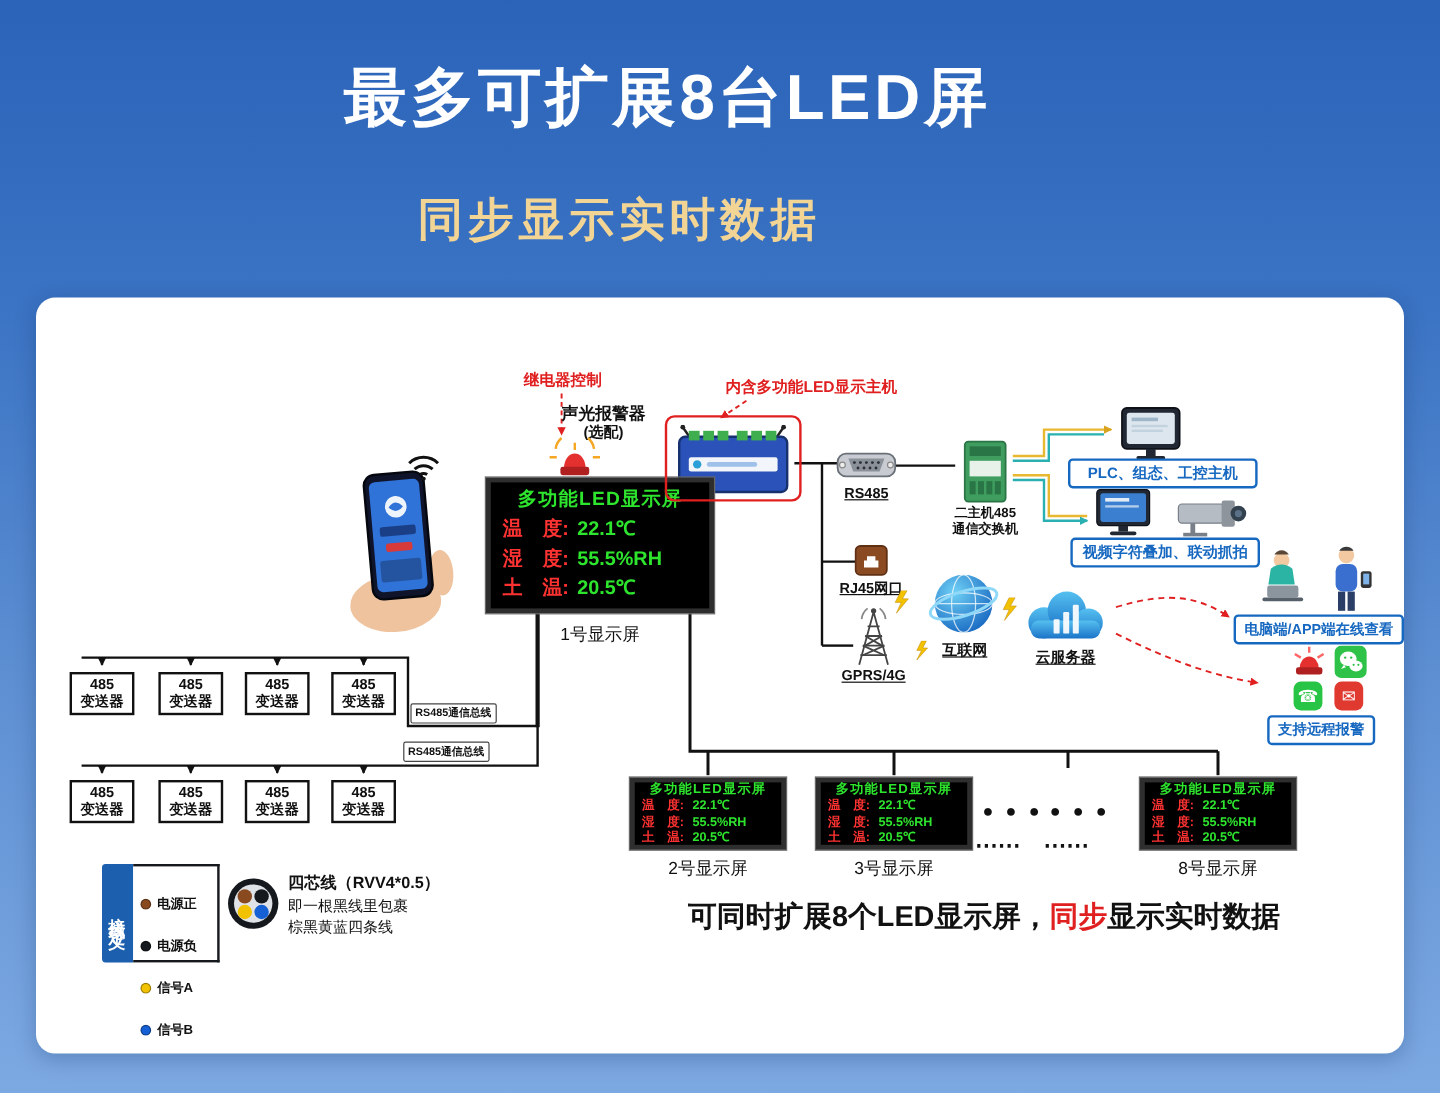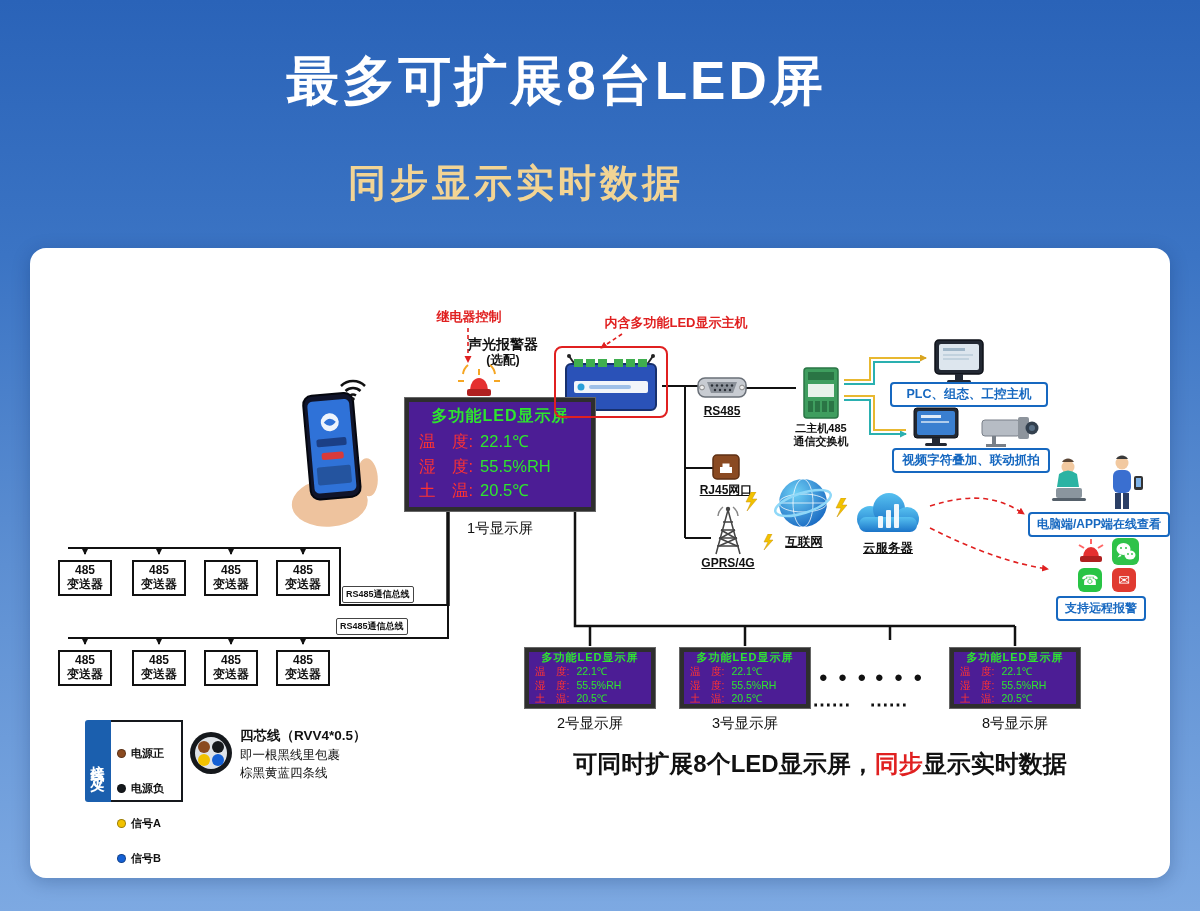--- a/index.html
+++ b/index.html
@@ -18,24 +18,24 @@
   .overlay { position:absolute; left:0; top:0; z-index:1; pointer-events:none; }
   .node { position:absolute; z-index:2; }
   .red-note { color:#e02020; font-weight:bold; font-size:13px; text-align:center; white-space:nowrap; }
   .black-note { color:#111; font-weight:bold; font-size:14px; text-align:center; line-height:1.2; }
   .chip { position:absolute; z-index:3; background:#fff; border:2px solid #1668c0; color:#1668c0;
     font-weight:bold; font-size:12.5px; text-align:center; border-radius:4px; padding:2px 4px; white-space:nowrap; }
   .minichip { position:absolute; z-index:3; background:#fff; border:1px solid #444; color:#111;
     font-size:9px; font-weight:bold; padding:1px 3px; border-radius:2px; white-space:nowrap; }
   .dev-label { position:absolute; z-index:2; color:#111; font-weight:bold; font-size:12px; text-align:center;text-decoration:underline; }
   .tiny-label { position:absolute; z-index:2; color:#111; font-weight:bold; font-size:11px; text-align:center; line-height:1.15; }
-  .led { position:absolute; z-index:2; background:#4c1d95; border:4px solid #2e2e2e; outline:1px solid #666;
+  .led { position:absolute; z-index:2; background:#000000; border:4px solid #2e2e2e; outline:1px solid #666;
     display:flex; flex-direction:column; justify-content:center; }
   .led-title { color:#2ee52e; font-weight:bold; text-align:center; letter-spacing:1px; }
-  .led-row { display:flex; font-weight:normal; }
+  .led-row { display:flex; font-weight:bold; }
   .led-label { color:#ff3232; }
   .led-value { color:#2ee52e; margin-left:7px; }
   .led-main { padding:4px 10px; }
   .led-main .led-title { font-size:16px; margin-bottom:2px; }
   .led-main .led-row { font-size:16.5px; line-height:1.5; }
   .led-small { padding:2px 6px; }
   .led-small .led-title { font-size:11px; }
   .led-small .led-row { font-size:10.5px; line-height:1.3; }
   .caption { position:absolute; z-index:2; color:#111; font-size:14.5px; text-align:center; }
   .tbox { position:absolute; z-index:2; width:54px; height:36px; background:#fff; border:2px solid #111;

